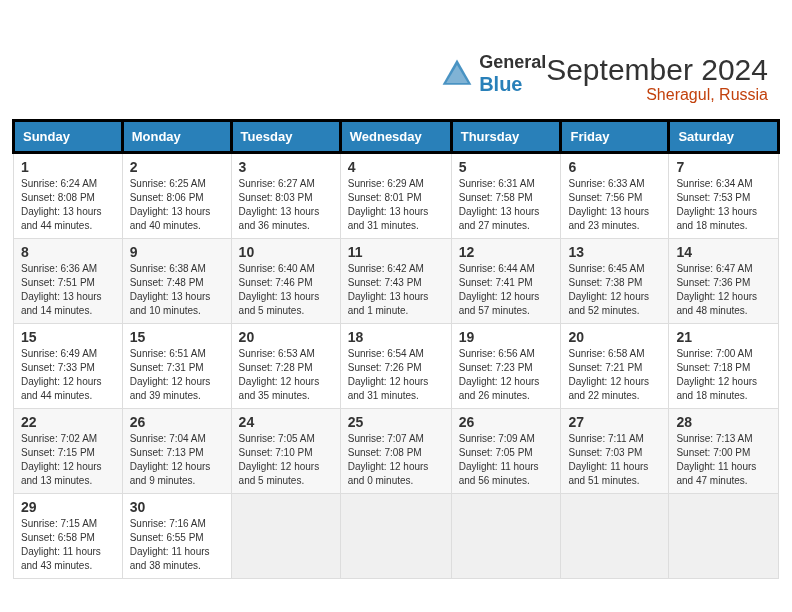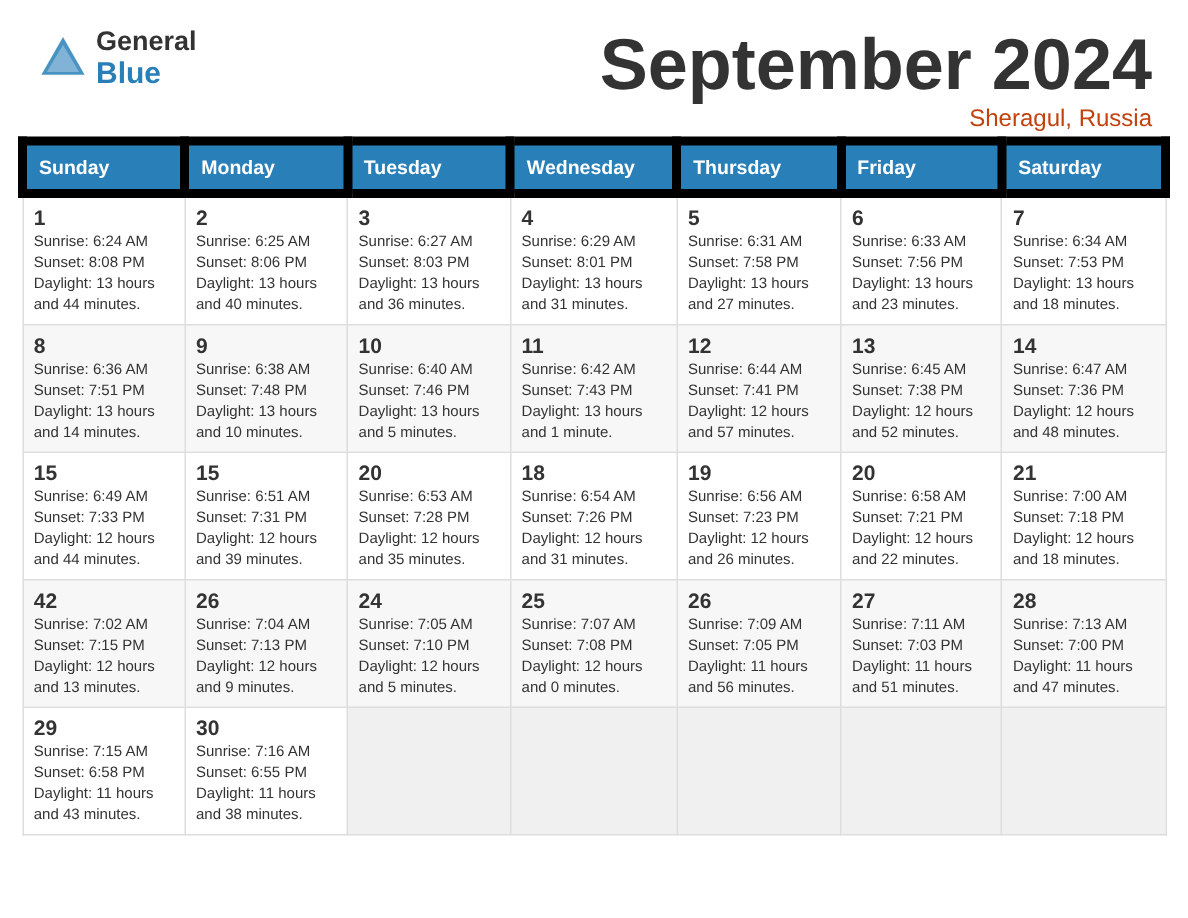--- a/index.html
+++ b/index.html
@@ -5,23 +5,24 @@
     * { box-sizing: border-box; margin: 0; padding: 0; }
     body {
       font-family: Arial, sans-serif;
       background: #fff;
       width: 792px;
       min-height: 612px;
       padding: 0;
     }
     .header {
       display: flex;
-      justify-content: space-between;
+      justify-content: flex-end;
       align-items: flex-start;
-      padding: 18px 24px 2px 24px;
+      padding: 18px 24px 15px 24px;
+      margin-top: 35px;
     }
     .logo {
       display: flex;
       align-items: center;
       gap: 0;
     }
     .logo-text {
       display: flex;
       flex-direction: column;
       line-height: 1.1;
@@ -38,43 +39,43 @@
     }
     .logo-icon {
       width: 36px;
       height: 36px;
       margin-right: 4px;
     }
     .title-block {
       text-align: right;
     }
     .month-title {
-      font-size: 48px;
-      font-weight: bold;
+      font-size: 30px;
+      font-weight: normal;
       color: #333;
       line-height: 1.1;
     }
     .location {
       font-size: 16px;
       color: #c2410c;
     }
     .calendar {
       width: 100%;
       border-collapse: collapse;
       margin: 0;
       padding: 0 12px 12px 12px;
     }
     .calendar th {
       background-color: #2980b9;
       color: #fff;
       font-size: 13px;
       font-weight: bold;
       text-align: left;
       padding: 7px 8px;
-      border: 6px solid #000000;
+      border: 3px solid #000000;
     }
     .calendar td {
       vertical-align: top;
       border: 1px solid #ddd;
       padding: 5px 7px;
       width: 113px;
       min-height: 80px;
       background: #fff;
       font-size: 10.5px;
       color: #333;
@@ -223,21 +224,21 @@
             <span class="day-num">20</span>
             <div class="day-info">Sunrise: 6:58 AM<br>Sunset: 7:21 PM<br>Daylight: 12 hours and 22 minutes.</div>
           </td>
           <td>
             <span class="day-num">21</span>
             <div class="day-info">Sunrise: 7:00 AM<br>Sunset: 7:18 PM<br>Daylight: 12 hours and 18 minutes.</div>
           </td>
         </tr>
         <tr>
           <td>
-            <span class="day-num">42</span>
+            <span class="day-num">22</span>
             <div class="day-info">Sunrise: 7:02 AM<br>Sunset: 7:15 PM<br>Daylight: 12 hours and 13 minutes.</div>
           </td>
           <td>
             <span class="day-num">26</span>
             <div class="day-info">Sunrise: 7:04 AM<br>Sunset: 7:13 PM<br>Daylight: 12 hours and 9 minutes.</div>
           </td>
           <td>
             <span class="day-num">24</span>
             <div class="day-info">Sunrise: 7:05 AM<br>Sunset: 7:10 PM<br>Daylight: 12 hours and 5 minutes.</div>
           </td>

